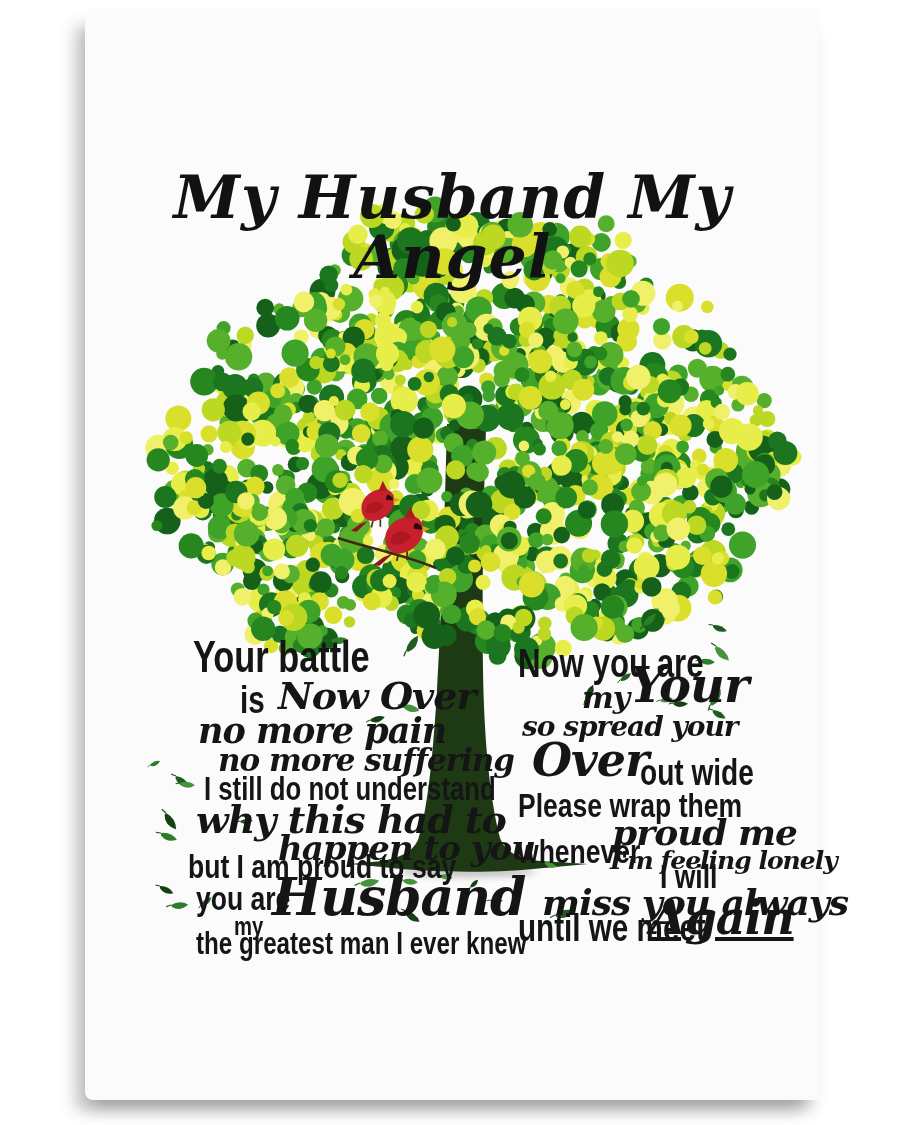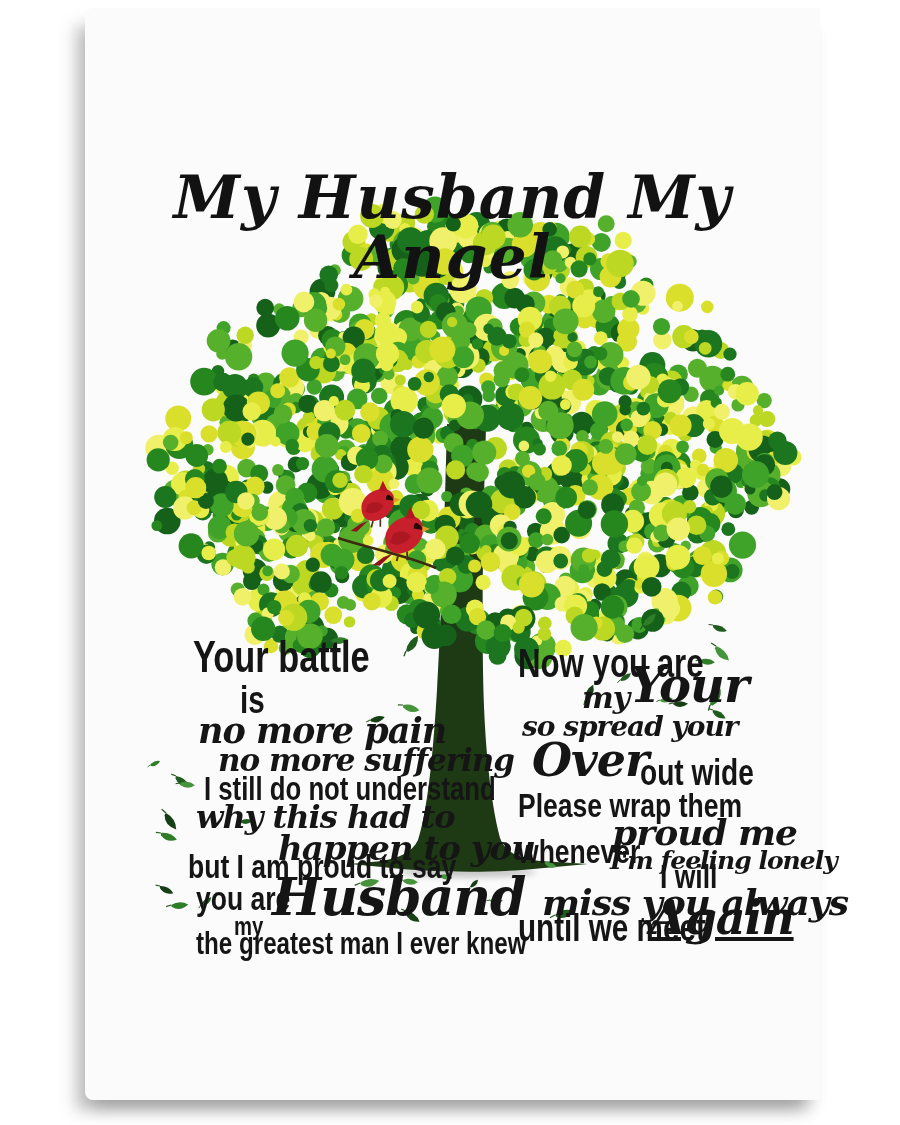--- a/index.html
+++ b/index.html
@@ -30,21 +30,21 @@
     font-family:"DejaVu Serif",serif;font-style:italic;font-weight:700;
     letter-spacing:-1px;
   }
   
   .l1 {left:193px;top:620px;font-size:44px;}
   .l2a{left:240px;top:666px;font-size:38px;}
   .l2b{left:278px;top:662px;font-size:38px;}
   .l3 {left:198px;top:698px;font-size:35px;}
   .l4 {left:218px;top:730px;font-size:31px;}
   .l5 {left:204px;top:757px;font-size:33px;}
-  .l6 {left:196px;top:786px;font-size:32px;}
+  .l6 {left:196px;top:786px;font-size:38px;}
   .l7 {left:278px;top:816px;font-size:34px;}
   .l8 {left:188px;top:834px;font-size:34px;}
   .l9a{left:196px;top:866px;font-size:34px;}
   .l9b{left:234px;top:898px;font-size:26px;}
   .l9c{left:272px;top:856px;font-size:52px;}
   .l10{left:196px;top:913px;font-size:31px;}
   
   .r1 {left:518px;top:628px;font-size:40px;}
   .r2a{left:582px;top:668px;font-size:30px;}
   .r2b{left:630px;top:646px;font-size:48px;}
@@ -1590,20 +1590,21 @@
       <use href="#leaf" transform="translate(555,915) rotate(10) scale(0.9)" fill="#1f5c1d"></use>
       <use href="#leaf" transform="translate(545,862) rotate(45) scale(0.6)" fill="#45933a"></use>
     </g>
 </svg>
 
 <div class="textlayer">
   <div class="title">My Husband My Angel</div>
 
   <span class="txt cond   l1">Your battle</span>
   <span class="txt cond   l2a">is</span>
+  <span class="txt script l2b">Now Over</span>
   <span class="txt script l3">no more pain</span>
   <span class="txt script l4">no more suffering</span>
   <span class="txt cond   l5">I still do not understand</span>
   <span class="txt script l6">why this had to</span>
   <span class="txt script l7">happen to you</span>
   <span class="txt cond   l8">but I am proud to say</span>
   <span class="txt cond   l9a">you are</span>
   <span class="txt cond   l9b">my</span>
   <span class="txt script l9c">Husband</span>
   <span class="txt cond   l10">the greatest man I ever knew</span>

